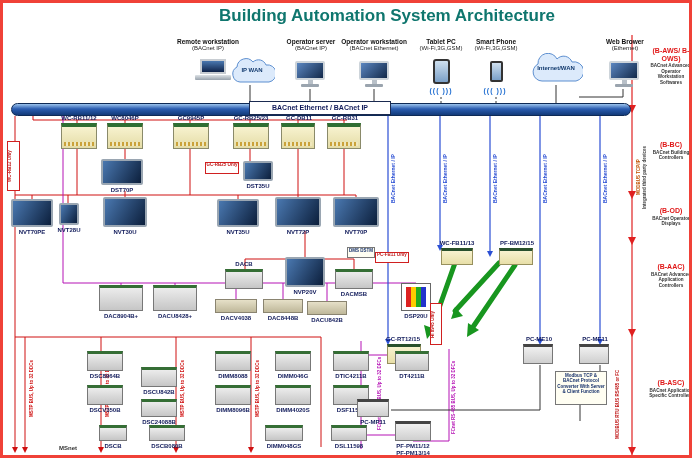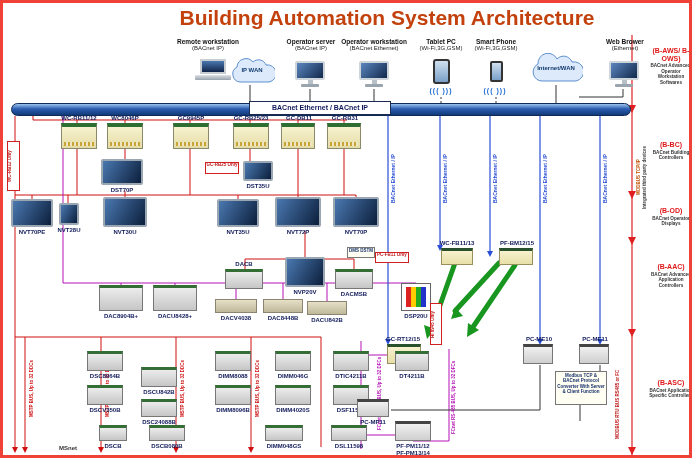--- a/index.html
+++ b/index.html
@@ -1,19 +1,19 @@
 <!DOCTYPE html>
 <html><head>
 <meta charset="utf-8">
 <style>
   *{margin:0;padding:0;box-sizing:border-box}
   body{background:#fff;font-family:"Liberation Sans",sans-serif}
   #stage{position:relative;width:692px;height:458px;background:#fff;border:3px solid #f04138;overflow:hidden}
   .abs{position:absolute}
-  #title{left:104px;right:22px;top:3px;text-align:center;font-size:21px;font-weight:bold;color:#c2410c}
+  #title{left:104px;right:22px;top:3px;text-align:center;font-size:17px;font-weight:bold;color:#0f766e}
   .lbl{font-size:6px;font-weight:bold;color:#101a5a;text-align:center;line-height:1.15;white-space:nowrap}
   .lblw{font-size:6px;font-weight:bold;color:#101a5a;text-align:center;line-height:1.15}
   .lbl2{font-size:6.5px;font-weight:bold;color:#111;text-align:center;line-height:1.15}
   .sub{font-weight:normal;font-size:6px;color:#222}
   .vtext{writing-mode:vertical-rl;transform:rotate(180deg);font-size:5px;line-height:1.3;text-align:center;white-space:nowrap;font-weight:bold}
   .buslabel{background:#fff;border:1px solid #1a2a50;font-size:7px;font-weight:bold;color:#101a5a;text-align:center;line-height:12px}
   #busbar{background:linear-gradient(#9cc4ee,#2a5cb0 45%,#123a78);border:1px solid #0e2a56;border-radius:7px}
   .rsec{left:646px;width:44px;text-align:center}
   .rcode{font-size:7px;font-weight:bold;color:#e01818;line-height:1.1}
   .rdesc{font-size:4.6px;color:#333;line-height:1.2;margin-top:1px;font-weight:bold}

